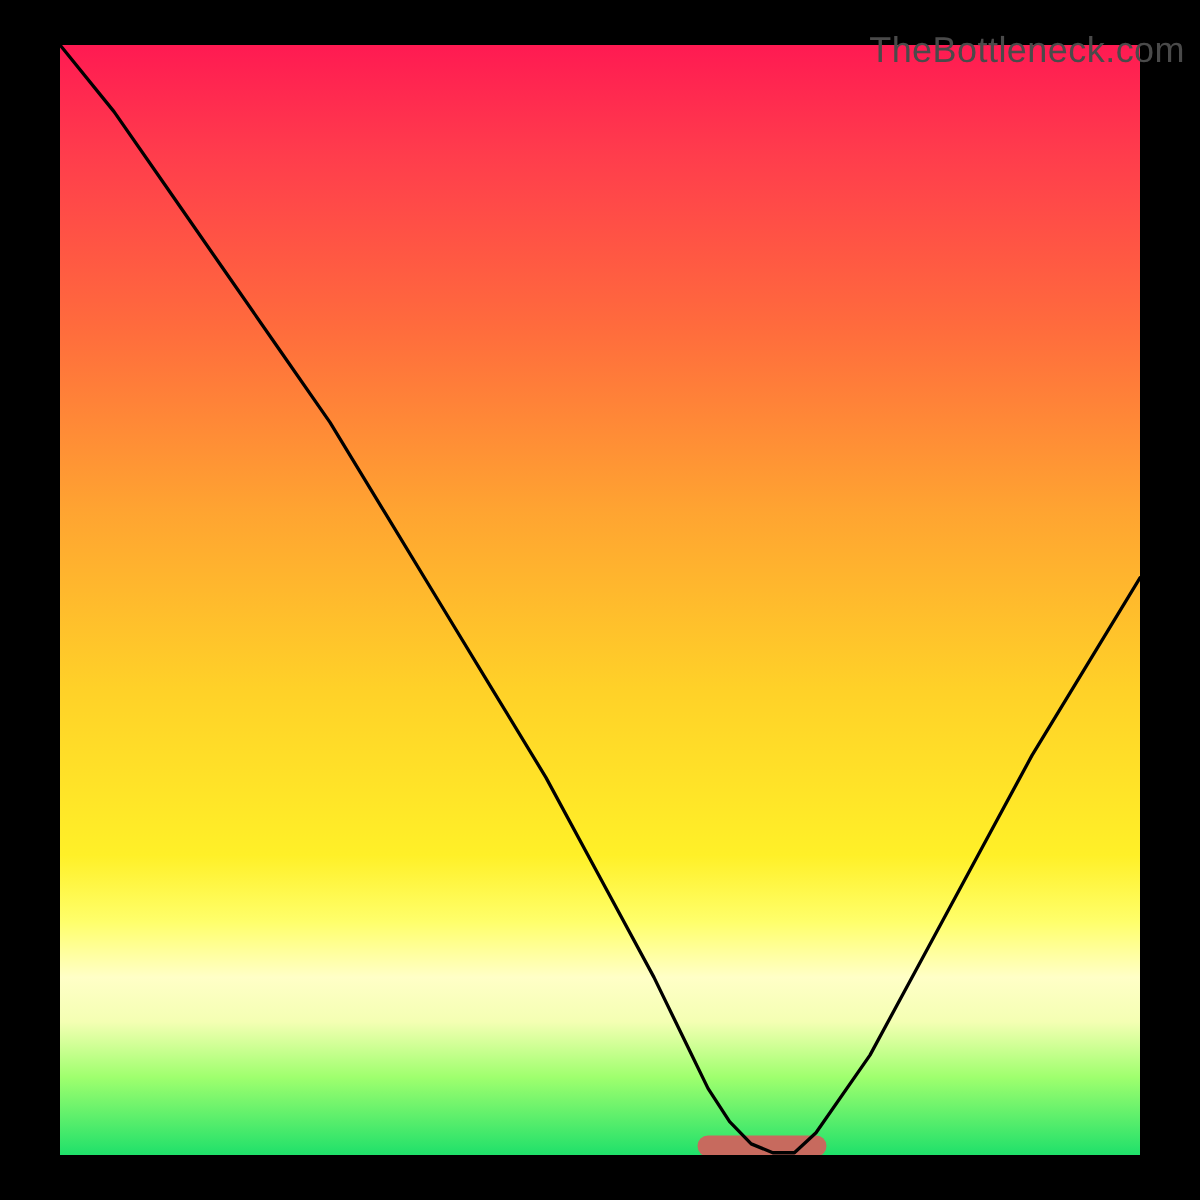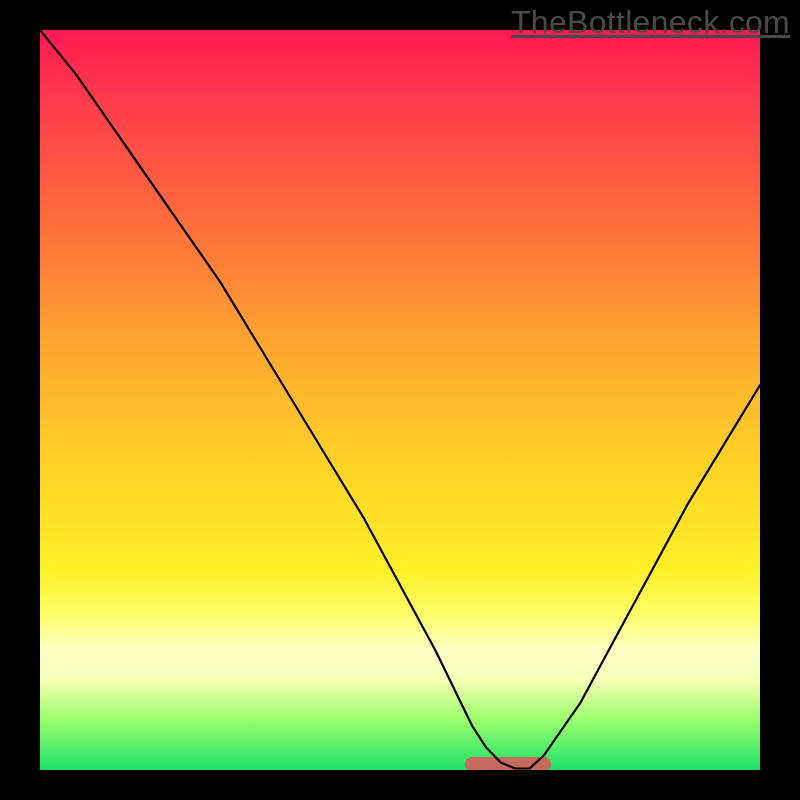--- a/index.html
+++ b/index.html
@@ -12,28 +12,27 @@
     font-family: Arial, Helvetica, sans-serif;
   }
   .frame {
     position: relative;
     width: 800px;
     height: 800px;
     background: #000;
   }
   .watermark {
     position: absolute;
-    top: 4px;
+    top: 20px;
     right: 10px;
     color: #4a4a4a;
-    font-size: 32px;
+    font-size: 24px;
     font-weight: 400;
     letter-spacing: 0.3px;
     z-index: 10;
-    text-decoration: underline;
   }
   .plot {
     position: absolute;
     left: 40px;
     top: 30px;
     width: 720px;
     height: 740px;
   }
   .bg-gradient {
     position: absolute;

